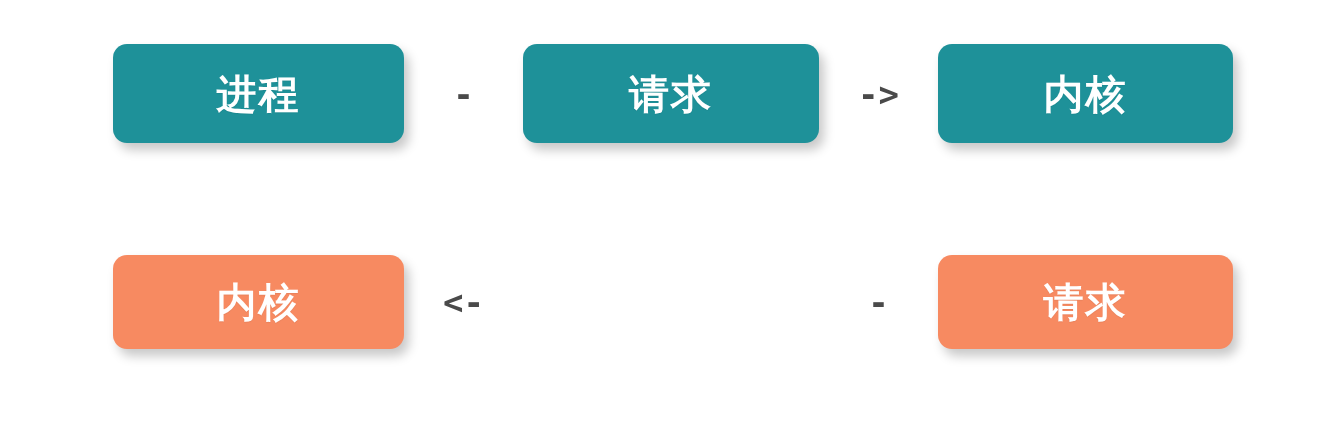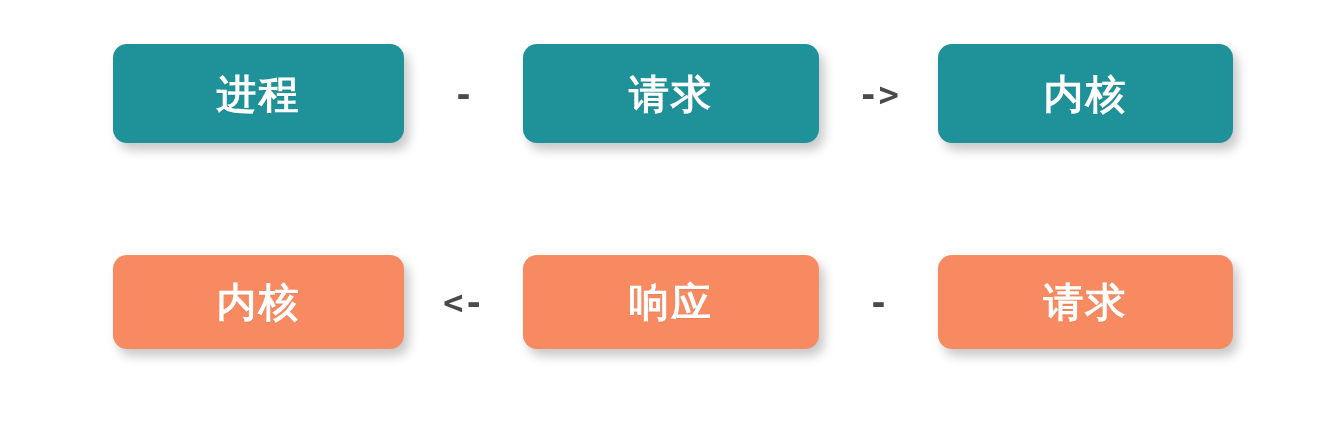--- a/index.html
+++ b/index.html
@@ -106,23 +106,20 @@
   </div>
 
   <div class="flow-row row-response">
 
     <div class="node node-orange n-r1-0">
       <span class="node-label">内核</span>
     </div>
 
     <div class="connector c-r1-0">&lt;-</div>
 
-    <div class="node node-orange n-r1-1">
-      <span class="node-label">响应</span>
-    </div>
 
     <div class="connector c-r1-1">-</div>
 
     <div class="node node-orange n-r1-2">
       <span class="node-label">请求</span>
     </div>
 
   </div>
 
 </div>

